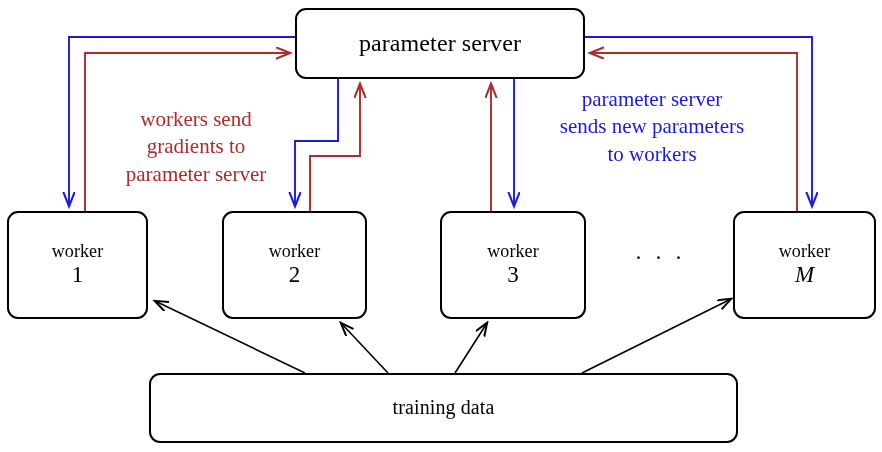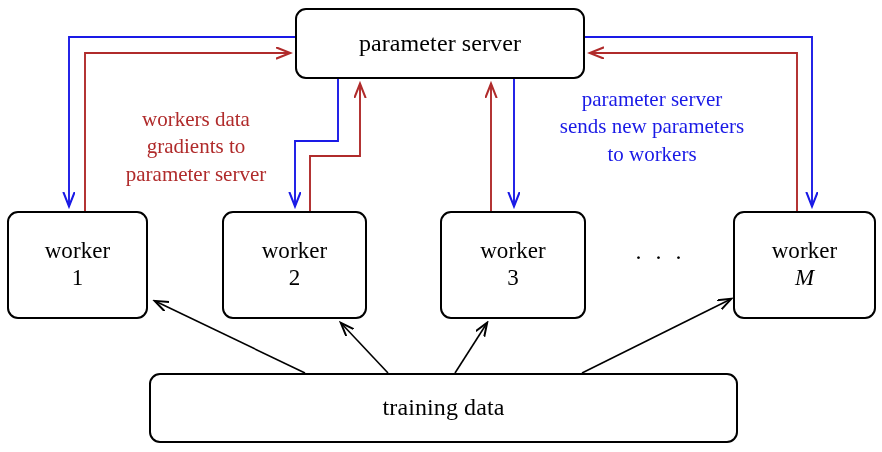--- a/index.html
+++ b/index.html
@@ -30,21 +30,21 @@
     border-radius: 11px;
     background: #ffffff;
     display: flex;
     flex-direction: column;
     align-items: center;
     justify-content: center;
     color: #000000;
     z-index: 3;
   }
   .node .line1 {
-    font-size: 23px;
+    font-size: 18px;
     line-height: 1.16;
     letter-spacing: 0.1px;
   }
   .node .line2 {
     font-size: 23px;
     line-height: 1.16;
   }
   .node .line2.math {
     font-style: italic;
     font-size: 23px;
@@ -55,21 +55,21 @@
     width: 290px;
     height: 71px;
   }
   #ps-box .line1 { font-size: 24px; }
   #td-box {
     left: 149px;
     top: 373px;
     width: 589px;
     height: 70px;
   }
-  #td-box .line1 { font-size: 24px; }
+  #td-box .line1 { font-size: 20px; }
   #w1-box { left: 7px;   top: 211px; width: 141px; height: 108px; }
   #w2-box { left: 222px; top: 211px; width: 145px; height: 108px; }
   #w3-box { left: 440px; top: 211px; width: 146px; height: 108px; }
   #wm-box { left: 733px; top: 211px; width: 143px; height: 108px; }
 
   .caption {
     position: absolute;
     text-align: center;
     font-size: 21px;
     line-height: 1.30;
@@ -163,21 +163,21 @@
     <span class="line1">worker</span>
     <span class="line2 math">M</span>
   </div>
 
   <div id="ellipsis">· · ·</div>
 
   <div class="node" id="td-box">
     <span class="line1">training data</span>
   </div>
 
-  <div class="caption" id="caption-red">workers data
+  <div class="caption" id="caption-red">workers send
 gradients to
 parameter server</div>
 
   <div class="caption" id="caption-blue">parameter server
 sends new parameters
 to workers</div>
 
 </div>
 
 </body></html>

